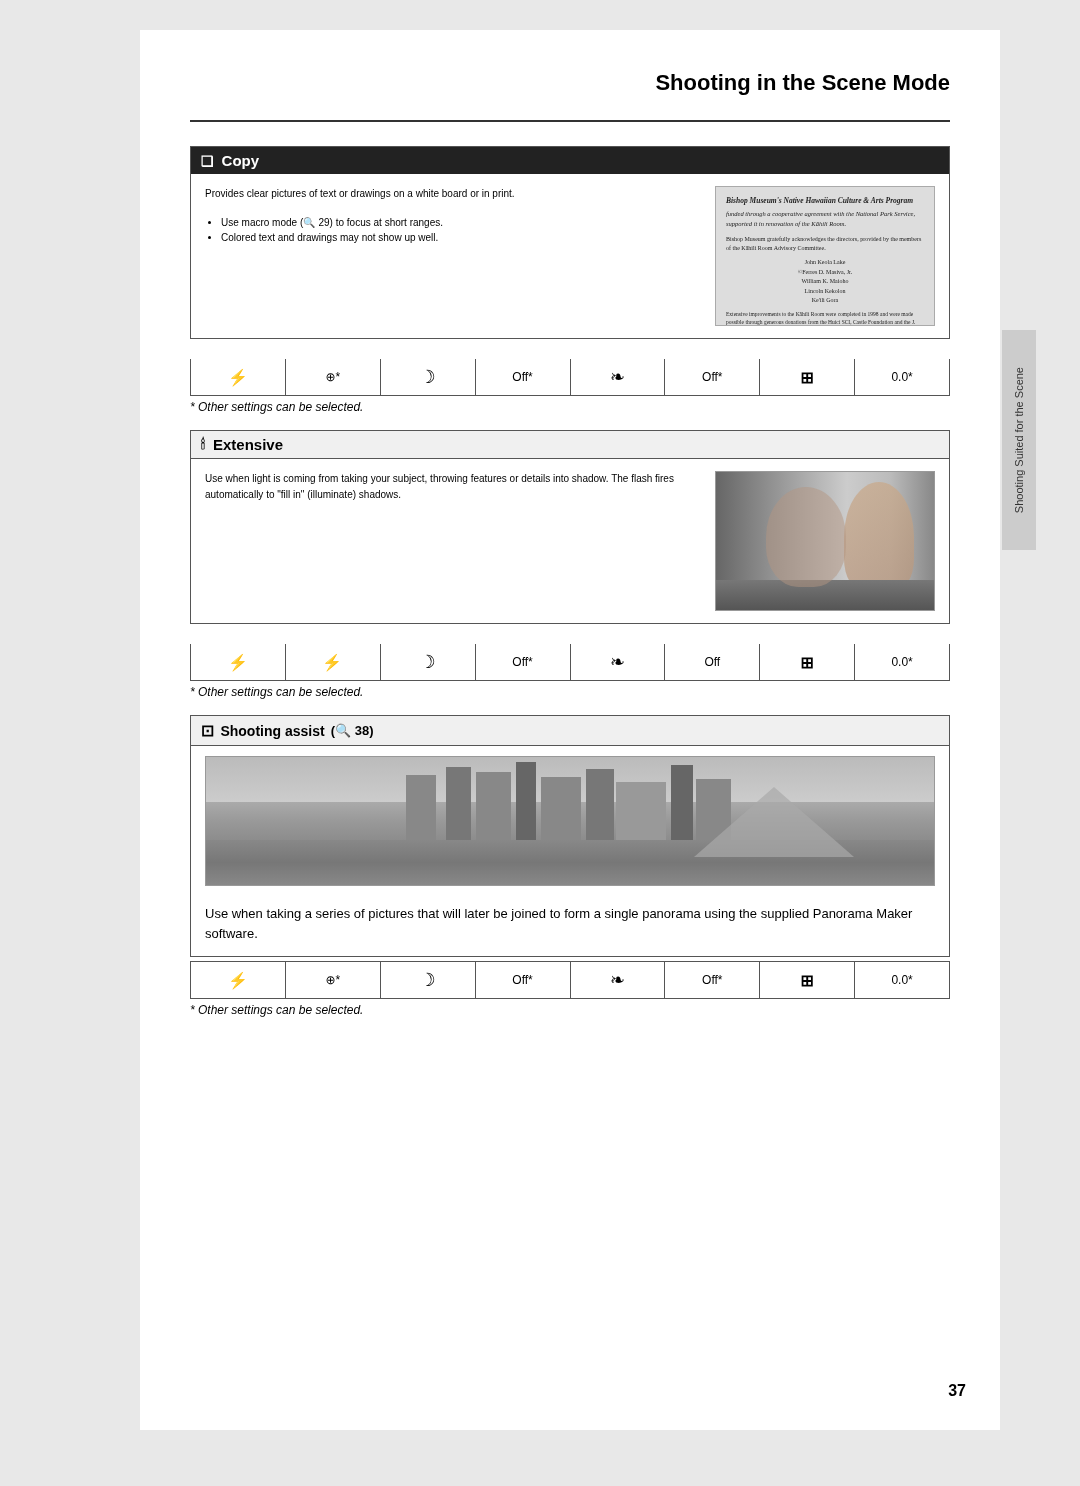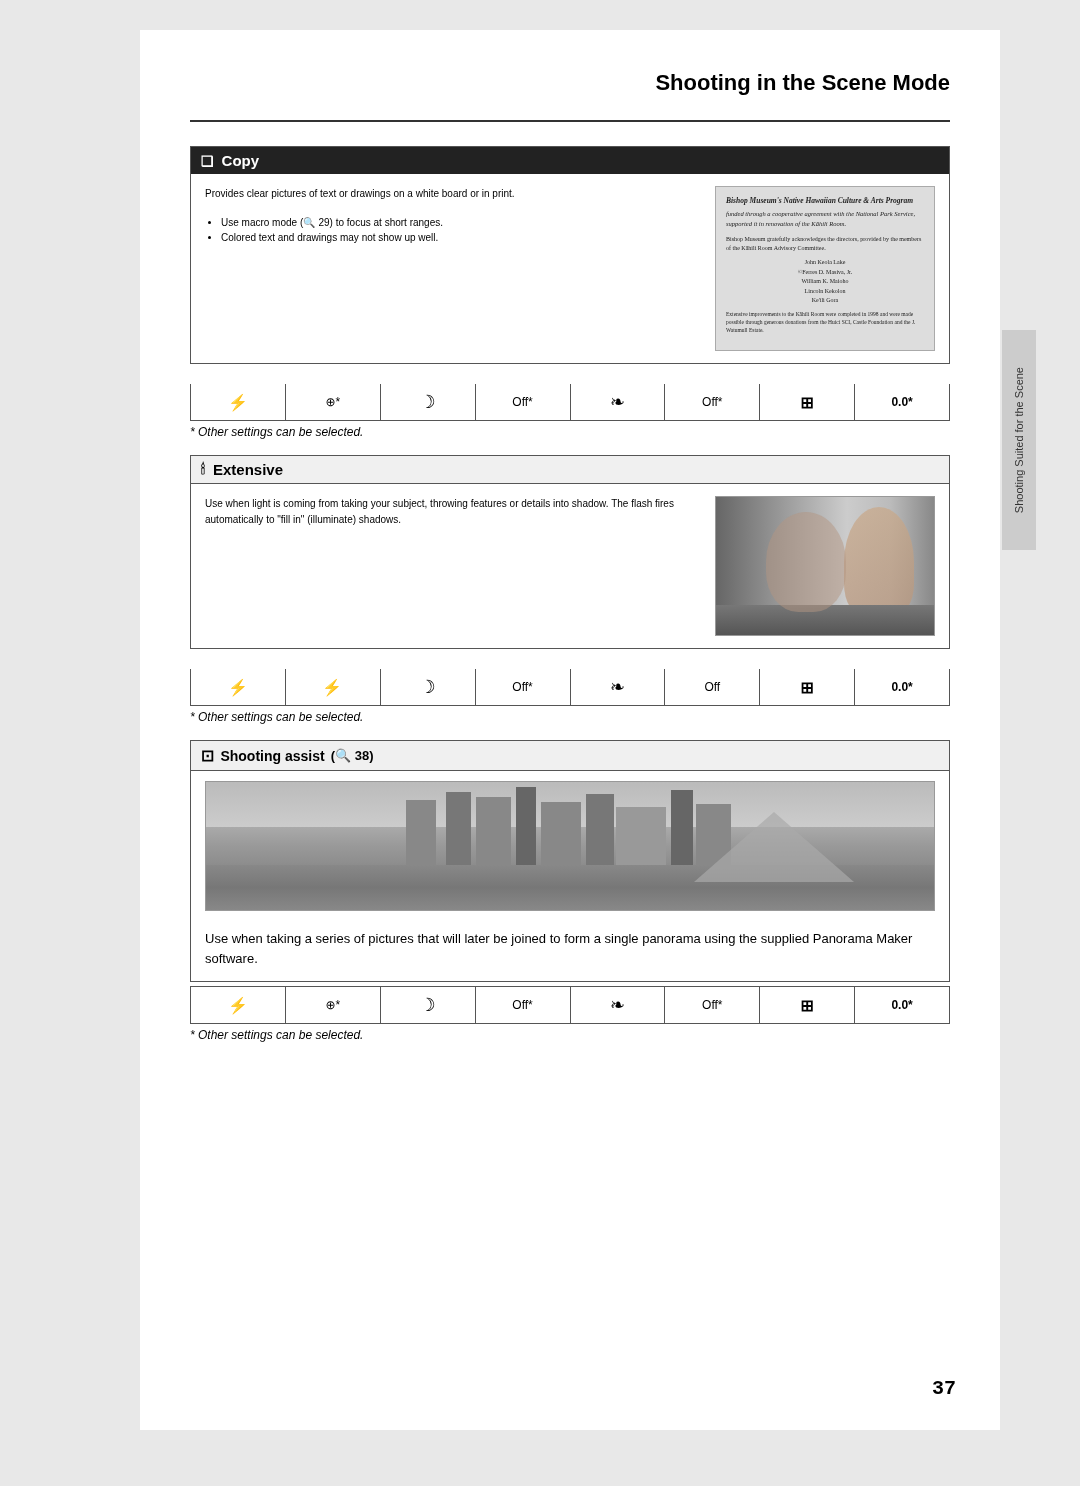--- a/index.html
+++ b/index.html
@@ -117,42 +117,41 @@
       border-right: 1px solid #555;
       display: flex;
       align-items: center;
       justify-content: center;
       padding: 6px 4px;
       font-size: 16px;
       min-height: 36px;
     }
     .settings-cell:last-child {
       border-right: none;
-      font-weight: bold;
     }
     .settings-cell.text-val {
       font-family: Arial, sans-serif;
       font-size: 12px;
     }
     .note-text {
       font-family: Arial, sans-serif;
       font-size: 12px;
       margin-bottom: 16px;
       font-style: italic;
     }
     .note-text .asterisk {
       font-size: 12px;
     }
     
     .page-number {
       position: absolute;
       bottom: 30px;
-      right: 44px;
-      font-family: Liberation Mono, monospace;
-      font-size: 20px;
+      right: 34px;
+      font-family: Liberation Sans, sans-serif;
+      font-size: 16px;
       font-weight: bold;
     }
     
     .sidebar-tab {
       position: absolute;
       right: -36px;
       top: 300px;
       width: 34px;
       height: 220px;
       background: #ccc;
@@ -190,21 +189,21 @@
     }
     .panorama-text {
       padding: 8px 14px 12px 14px;
       font-family: Arial, sans-serif;
       font-size: 13px;
       line-height: 1.55;
     }
     
     .museum-card {
       width: 220px;
-      height: 165px;
+      height: 140px;
       background: #ddd;
       border: 1px solid #aaa;
       padding: 8px 10px;
       font-size: 6.5px;
       color: #222;
       line-height: 1.5;
       overflow: hidden;
     }
     .museum-card .title-line {
       font-size: 7.5px;

